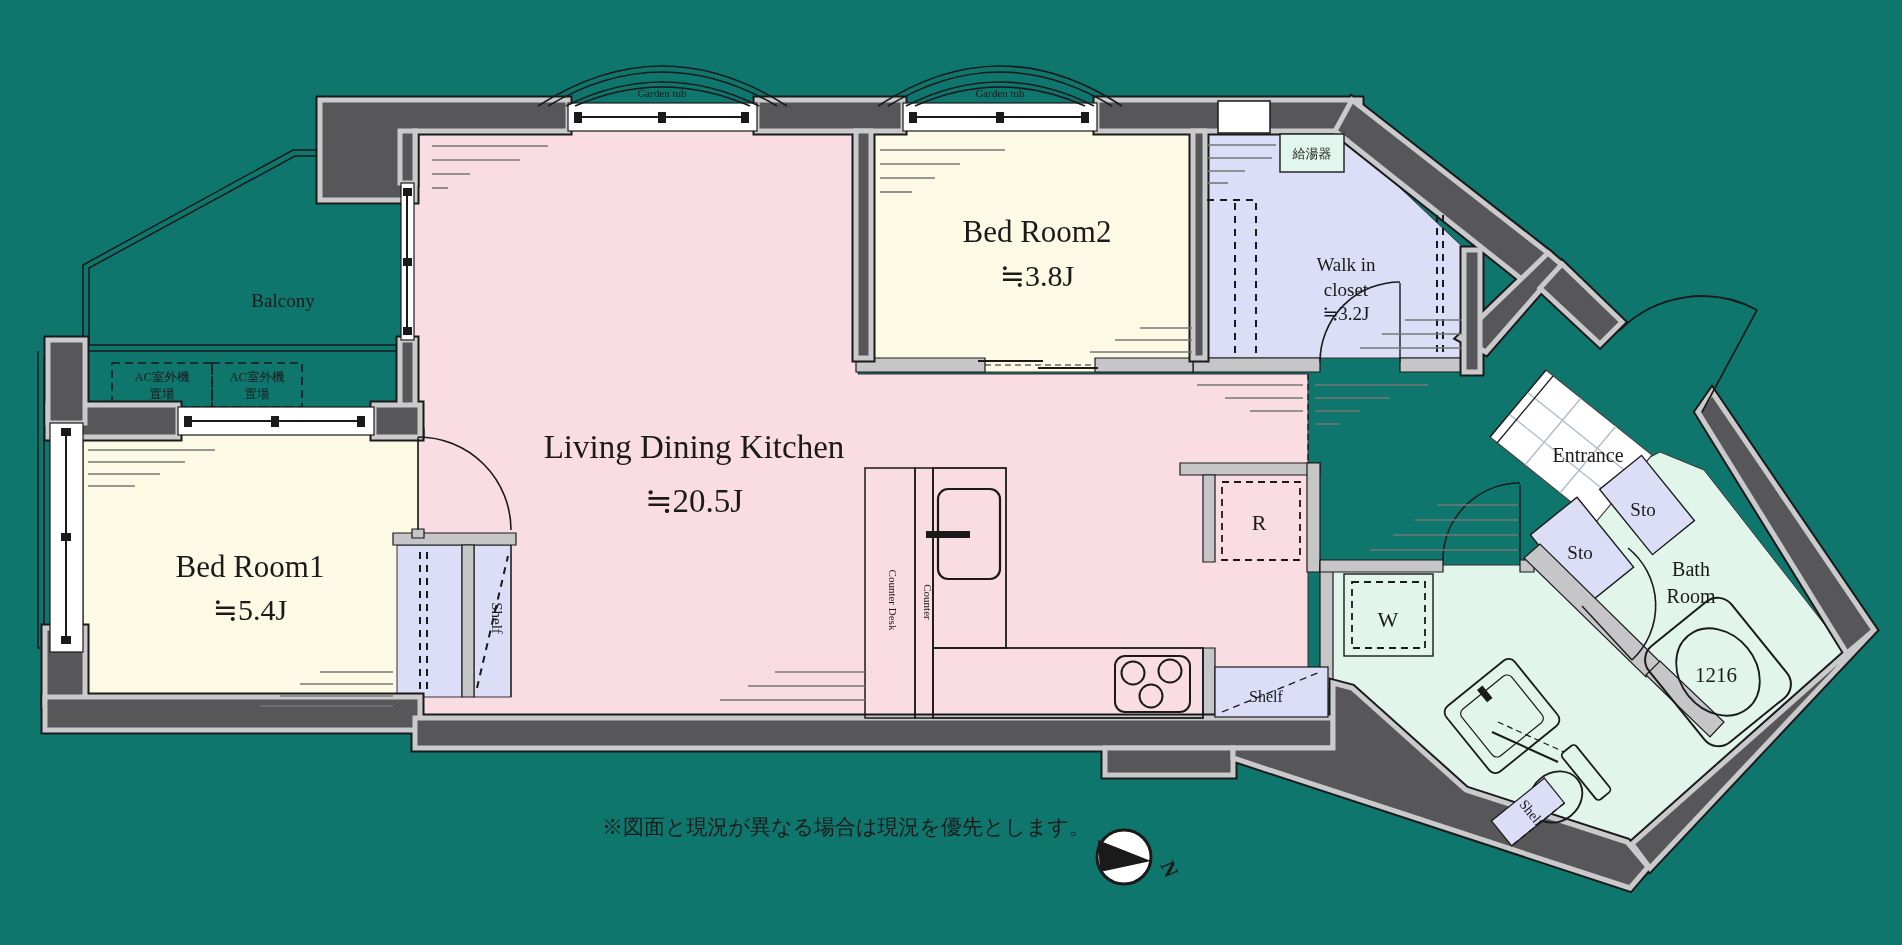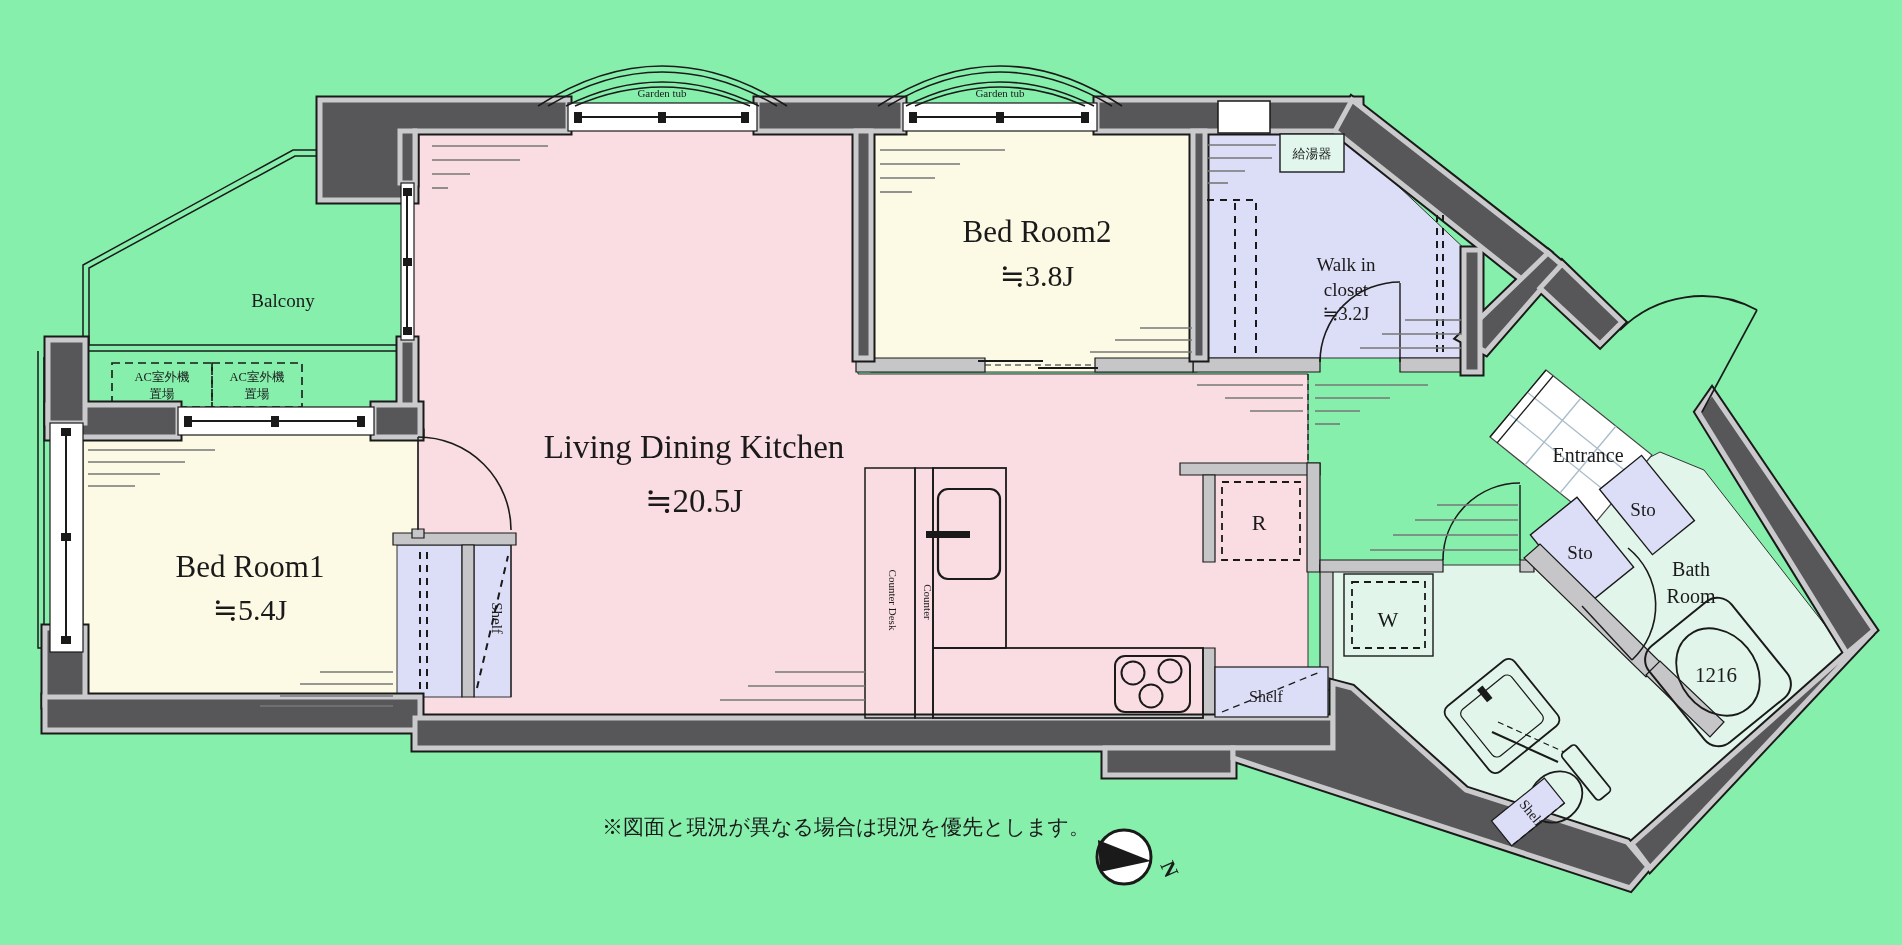--- a/index.html
+++ b/index.html
@@ -1,16 +1,16 @@
 <!DOCTYPE html>
 <html><head>
 <meta charset="utf-8">
 <style>
   html,body{margin:0;padding:0;background:#ffffff;}
-  .stage{position:relative;width:1902px;height:945px;background:#86efac;overflow:hidden;}
+  .stage{position:relative;width:1902px;height:945px;background:#0f766e;overflow:hidden;}
   svg text{font-family:"Liberation Serif","DejaVu Serif",serif;fill:#1a1a1a;}
   .room-big{font-size:31px;}
   .room-big2{font-size:30px;}
   .ldk-big{font-size:33px;}
   .room-med{font-size:19px;}
   .room-sm{font-size:16px;}
   .tiny{font-size:11px;}
   .jp{font-size:12.5px;}
   .disc{font-size:21px;}
 </style>

